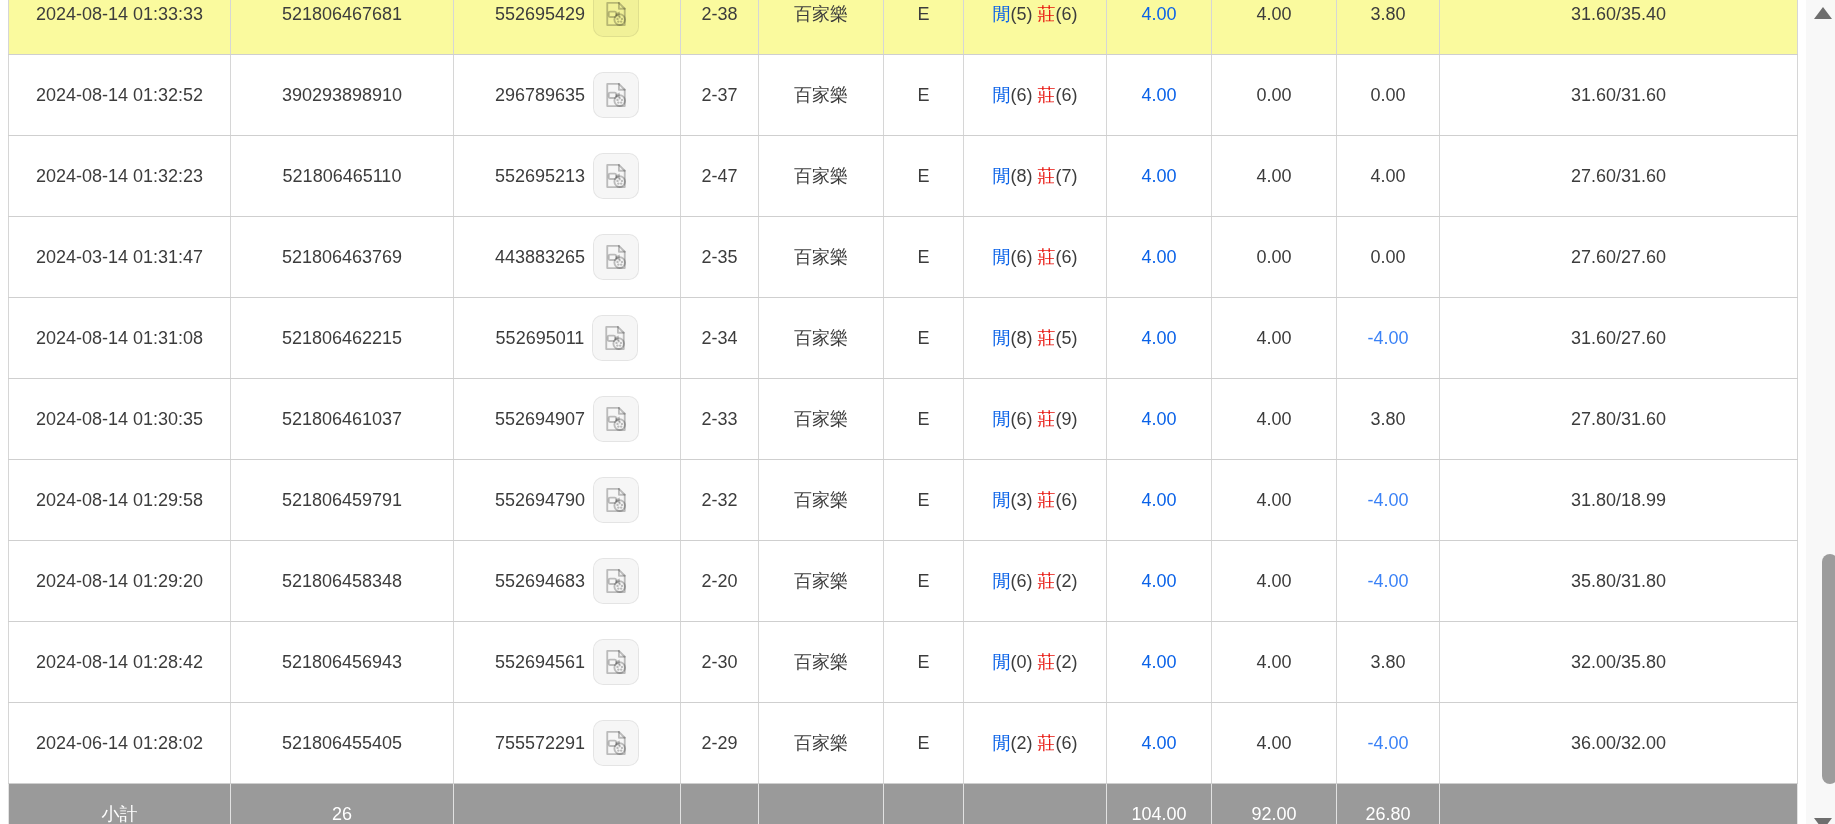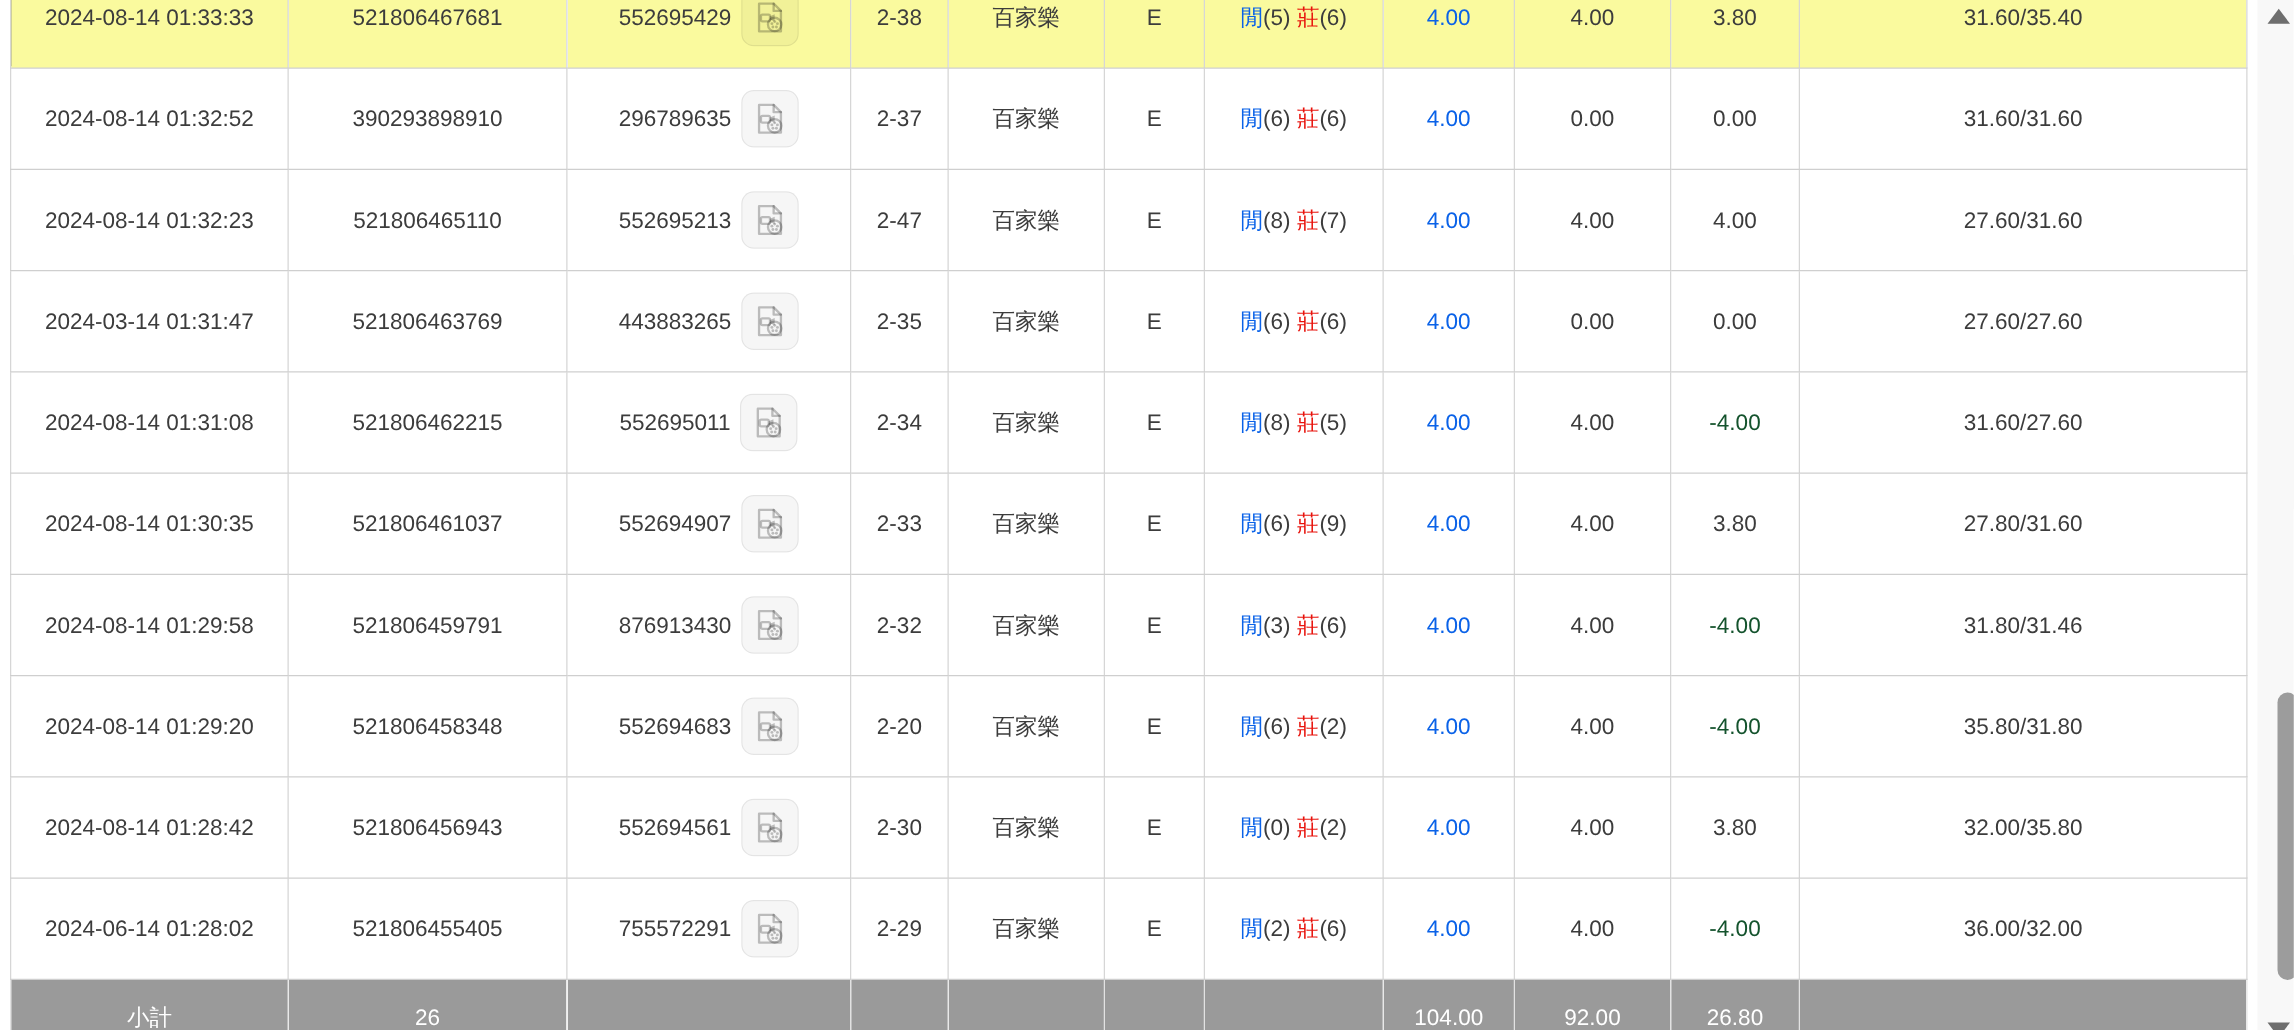--- a/index.html
+++ b/index.html
@@ -25,21 +25,21 @@
     background:rgba(0,0,0,0.035);border:1px solid rgba(0,0,0,0.075);
     display:inline-flex;align-items:center;justify-content:center;
     box-sizing:border-box;cursor:pointer;
   }
   .video-btn svg{display:block;}
   .ico{stroke:rgba(0,0,0,0.24);fill:none;stroke-width:1.6;stroke-linejoin:round;stroke-linecap:round;}
   .ico-fill{fill:rgba(0,0,0,0.24);stroke:none;}
   .lbl-player{color:#0a62e8;}
   .lbl-banker{color:#e8130c;}
   .bet-link{color:#0a62e8;cursor:pointer;}
-  .winloss.neg{color:#14532d;}
+  .winloss.neg{color:#3b82f6;}
   tr.summary td{
     height:60px;background:#9a9a9a;color:#fff;
     border-color:#e2e2e2;border-top:1px solid #bfbfbf;
   }
   .left-accent{position:absolute;left:8px;top:0;width:2px;height:53px;background:#3f3f3f;}
   
   .scrollbar{position:absolute;top:0;right:0;width:29px;height:824px;background:#f8f8f8;}
   .sb-arrow{position:absolute;left:8px;width:0;height:0;border-left:9px solid transparent;border-right:9px solid transparent;}
   .sb-up{top:7px;border-bottom:12px solid #6e6e6e;}
   .sb-down{top:818px;border-top:12px solid #6e6e6e;}
@@ -286,21 +286,21 @@
     <td class="valid">4.00</td>
     <td class="winloss">3.80</td>
     <td>27.80/31.60</td>
   </tr>
 
   <tr class="row">
     <td>2024-08-14 01:29:58</td>
     <td>521806459791</td>
     <td>
       <div class="cell-video">
-        <span>876913430</span>
+        <span>552694790</span>
         <span class="video-btn">
           <svg width="28" height="28" viewBox="0 0 24 24">
             <path class="ico" d="M4.5 2.5 h10 l5 5 v14 h-15 z"></path>
             <path class="ico" d="M14.5 2.5 v5 h5"></path>
             <rect class="ico" x="5.8" y="10" width="6.2" height="4.6" rx="1"></rect>
             <path class="ico-fill" d="M12 11.2 l3.2 -1.4 v5 l-3.2 -1.4 z"></path>
             <circle class="ico" cx="15.2" cy="16.8" r="4.6" fill="rgba(255,255,255,0.55)"></circle>
             <circle class="ico-fill" cx="15.2" cy="14.8" r="1"></circle>
             <circle class="ico-fill" cx="17.1" cy="16.2" r="1"></circle>
             <circle class="ico-fill" cx="16.4" cy="18.5" r="1"></circle>
@@ -315,21 +315,21 @@
     <td>E</td>
     <td>
       <span class="lbl-player">閒</span><span>(3)</span>
       <span class="lbl-banker">莊</span><span>(6)</span>
     </td>
     <td>
       <span class="bet-link">4.00</span>
     </td>
     <td class="valid">4.00</td>
     <td class="winloss neg">-4.00</td>
-    <td>31.80/31.46</td>
+    <td>31.80/18.99</td>
   </tr>
 
   <tr class="row">
     <td>2024-08-14 01:29:20</td>
     <td>521806458348</td>
     <td>
       <div class="cell-video">
         <span>552694683</span>
         <span class="video-btn">
           <svg width="28" height="28" viewBox="0 0 24 24">

